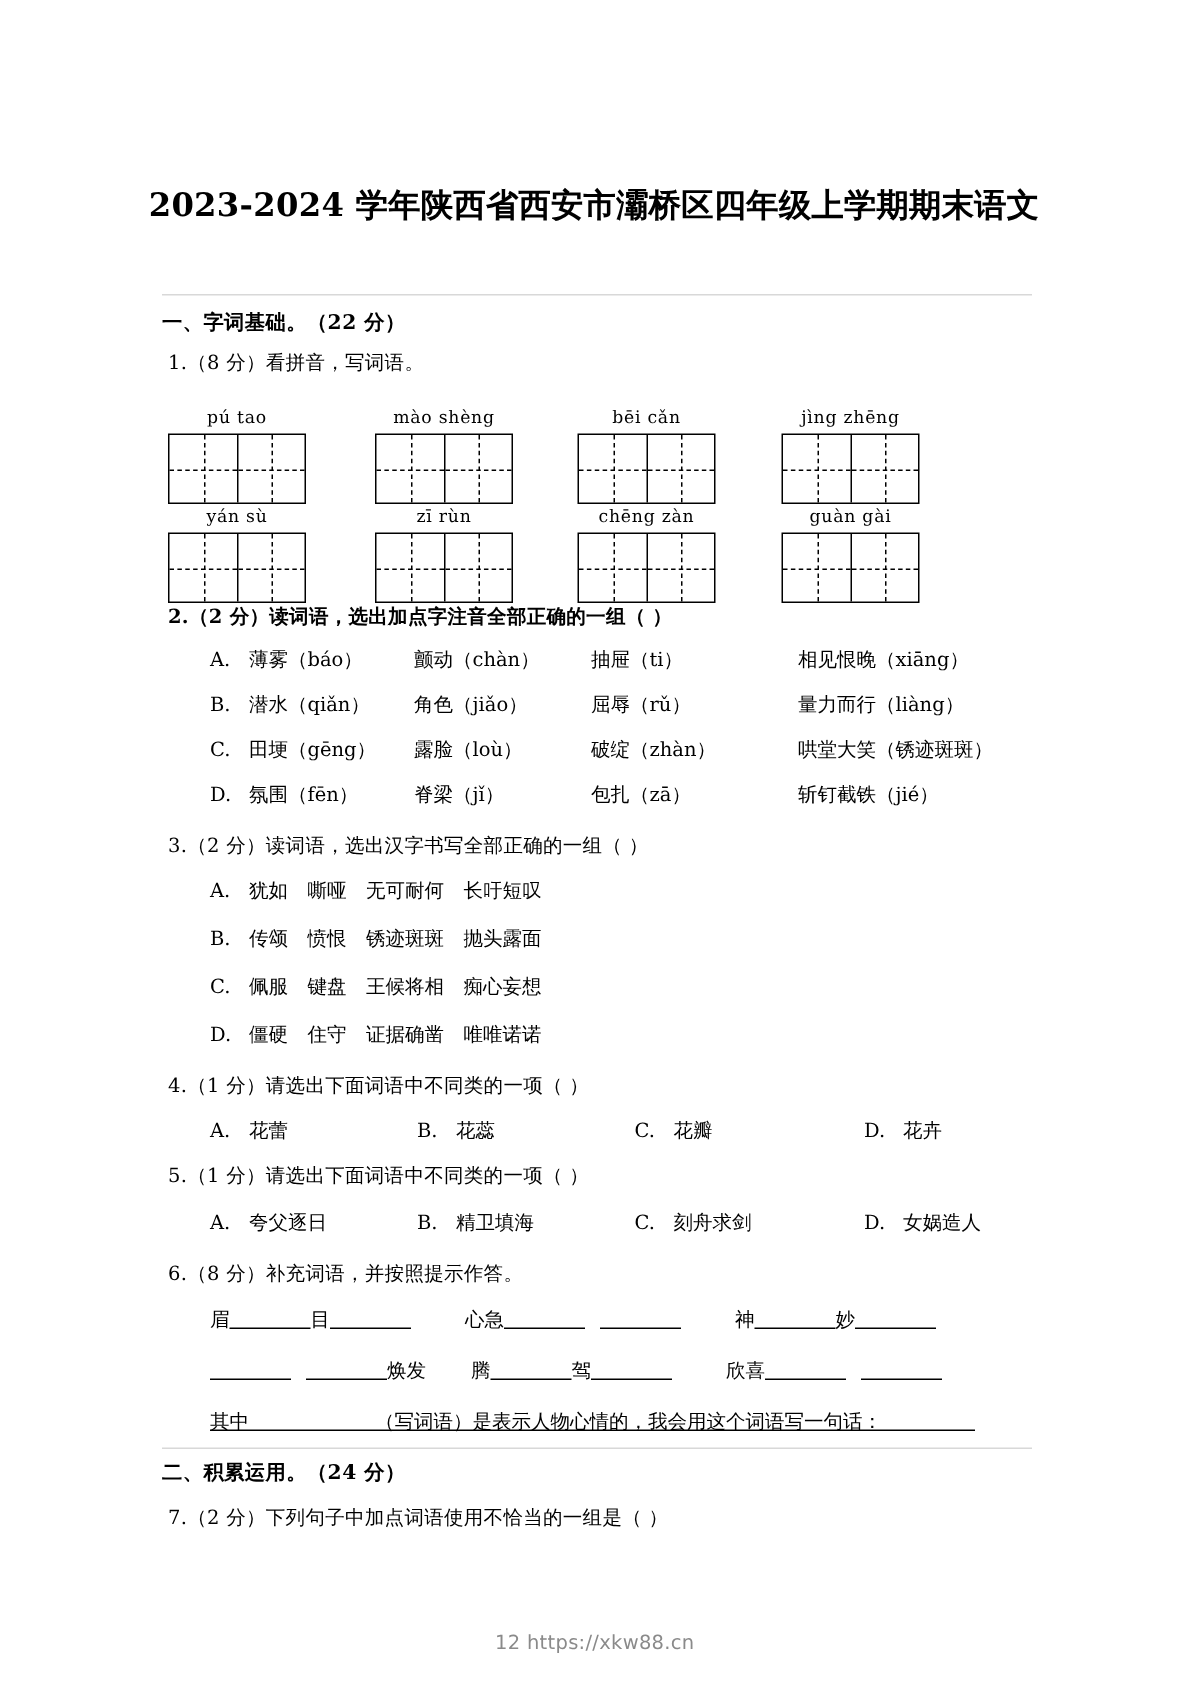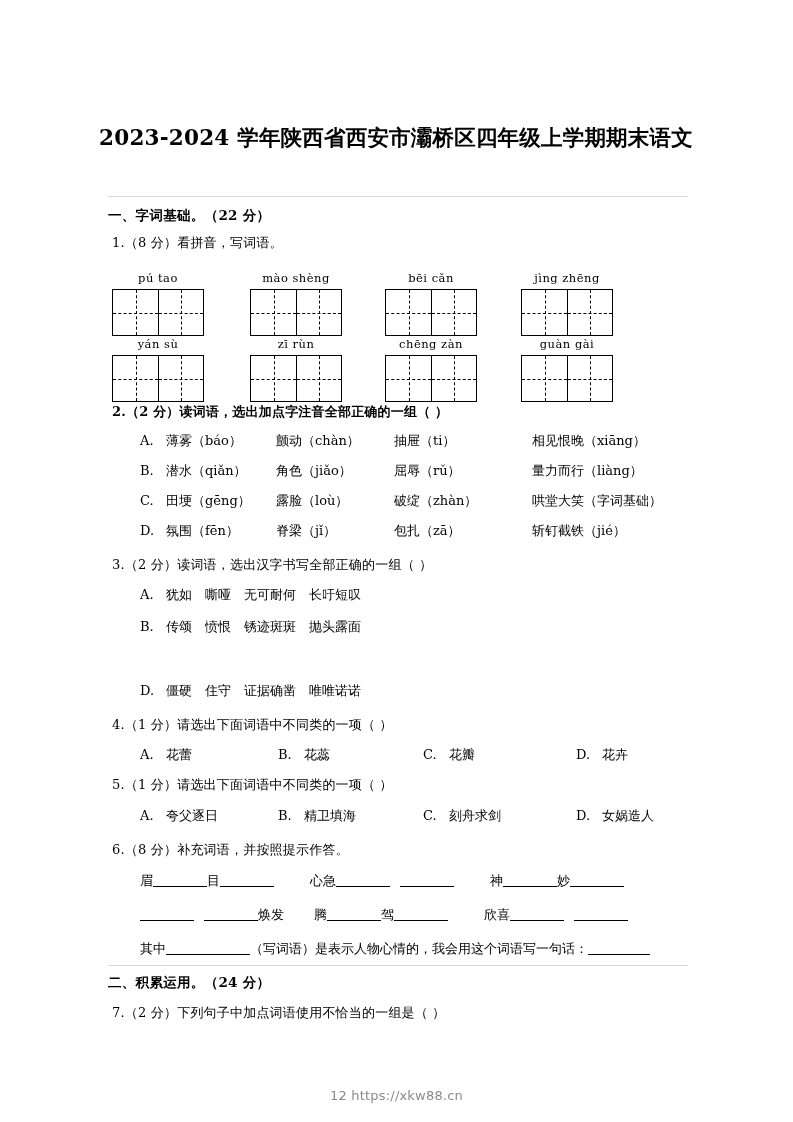--- a/index.html
+++ b/index.html
@@ -215,33 +215,36 @@
 
   <div class="q" style="top:382px;font-weight:bold;">2.（2 分）读词语，选出加点字注音全部正确的一组（      ）</div>
 
   <div class="opt" style="top:441px;">
     <span class="col" style="width:26px;">B.</span><span class="col" style="width:110px;">潜水（qiǎn）</span><span class="col" style="width:118px;">角色（jiǎo）</span><span class="col" style="width:138px;">屈辱（rǔ）</span><span class="col">量力而行（liàng）</span>
   </div>
   <div class="opt" style="top:411px;">
     <span class="col" style="width:26px;">A.</span><span class="col" style="width:110px;">薄雾（báo）</span><span class="col" style="width:118px;">颤动（chàn）</span><span class="col" style="width:138px;">抽屉（ti）</span><span class="col">相见恨晚（xiāng）</span>
   </div>
   <div class="opt" style="top:471px;">
-    <span class="col" style="width:26px;">C.</span><span class="col" style="width:110px;">田埂（gēng）</span><span class="col" style="width:118px;">露脸（loù）</span><span class="col" style="width:138px;">破绽（zhàn）</span><span class="col">哄堂大笑（字词基础）</span>
+    <span class="col" style="width:26px;">C.</span><span class="col" style="width:110px;">田埂（gēng）</span><span class="col" style="width:118px;">露脸（loù）</span><span class="col" style="width:138px;">破绽（zhàn）</span><span class="col">哄堂大笑（锈迹斑斑）</span>
   </div>
   <div class="opt" style="top:501px;">
     <span class="col" style="width:26px;">D.</span><span class="col" style="width:110px;">氛围（fēn）</span><span class="col" style="width:118px;">脊梁（jǐ）</span><span class="col" style="width:138px;">包扎（zā）</span><span class="col">斩钉截铁（jié）</span>
   </div>
 
   <div class="q" style="top:535px;">3.（2 分）读词语，选出汉字书写全部正确的一组（      ）</div>
   <div class="opt" style="top:565px;">
     <span class="col" style="width:26px;">A.</span><span class="col">犹如　嘶哑　无可耐何　长吁短叹</span>
   </div>
   <div class="opt" style="top:597px;">
     <span class="col" style="width:26px;">B.</span><span class="col">传颂　愤恨　锈迹斑斑　抛头露面</span>
   </div>
+  <div class="opt" style="top:629px;">
+    <span class="col" style="width:26px;">C.</span><span class="col">佩服　键盘　王候将相　痴心妄想</span>
+  </div>
   <div class="opt" style="top:661px;">
     <span class="col" style="width:26px;">D.</span><span class="col">僵硬　住守　证据确凿　唯唯诺诺</span>
   </div>
 
   <div class="q" style="top:695px;">4.（1 分）请选出下面词语中不同类的一项（      ）</div>
   <div class="opt" style="top:725px;">
     <span class="col" style="width:26px;">A.</span><span class="col" style="width:112px;">花蕾</span><span class="col" style="width:26px;">B.</span><span class="col" style="width:119px;">花蕊</span><span class="col" style="width:26px;">C.</span><span class="col" style="width:127px;">花瓣</span><span class="col" style="width:26px;">D.</span><span class="col">花卉</span>
   </div>
 
   <div class="q" style="top:755px;">5.（1 分）请选出下面词语中不同类的一项（      ）</div>
@@ -252,21 +255,21 @@
   <div class="q" style="top:820px;">6.（8 分）补充词语，并按照提示作答。</div>
 
   <div class="fill" style="top:850px;">
     <span>眉</span><span class="blank" style="width:54px;"></span><span>目</span><span class="blank" style="width:54px;"></span><span class="sp" style="width:36px;"></span><span>心急</span><span class="blank" style="width:54px;"></span><span class="sp" style="width:10px;"></span><span class="blank" style="width:54px;"></span><span class="sp" style="width:36px;"></span><span>神</span><span class="blank" style="width:54px;"></span><span>妙</span><span class="blank" style="width:54px;"></span>
   </div>
 
   <div class="fill" style="top:884px;text-align:center;">
     <span class="blank" style="width:54px;"></span><span class="sp" style="width:10px;"></span><span class="blank" style="width:54px;"></span><span>焕发</span><span class="sp" style="width:30px;"></span><span>腾</span><span class="blank" style="width:54px;"></span><span>驾</span><span class="blank" style="width:54px;"></span><span class="sp" style="width:36px;"></span><span>欣喜</span><span class="blank" style="width:54px;"></span><span class="sp" style="width:10px;"></span><span class="blank" style="width:54px;"></span>
   </div>
 
-  <div class="fill" style="top:918px;">
+  <div class="fill" style="top:918px;text-decoration:underline;">
     <span>其中</span><span class="blank" style="width:84px;"></span><span>（写词语）是表示人物心情的，我会用这个词语写一句话：</span><span class="blank" style="width:62px;"></span>
   </div>
 
   <div class="sec-rule" style="top:945px;"></div>
   <div class="sec-head" style="top:952px;">二、积累运用。（24 分）</div>
 
   <div class="q" style="top:983px;">7.（2 分）下列句子中加点词语使用不恰当的一组是（      ）</div>
 
   <div class="footer">12 https://xkw88.cn</div>
 

